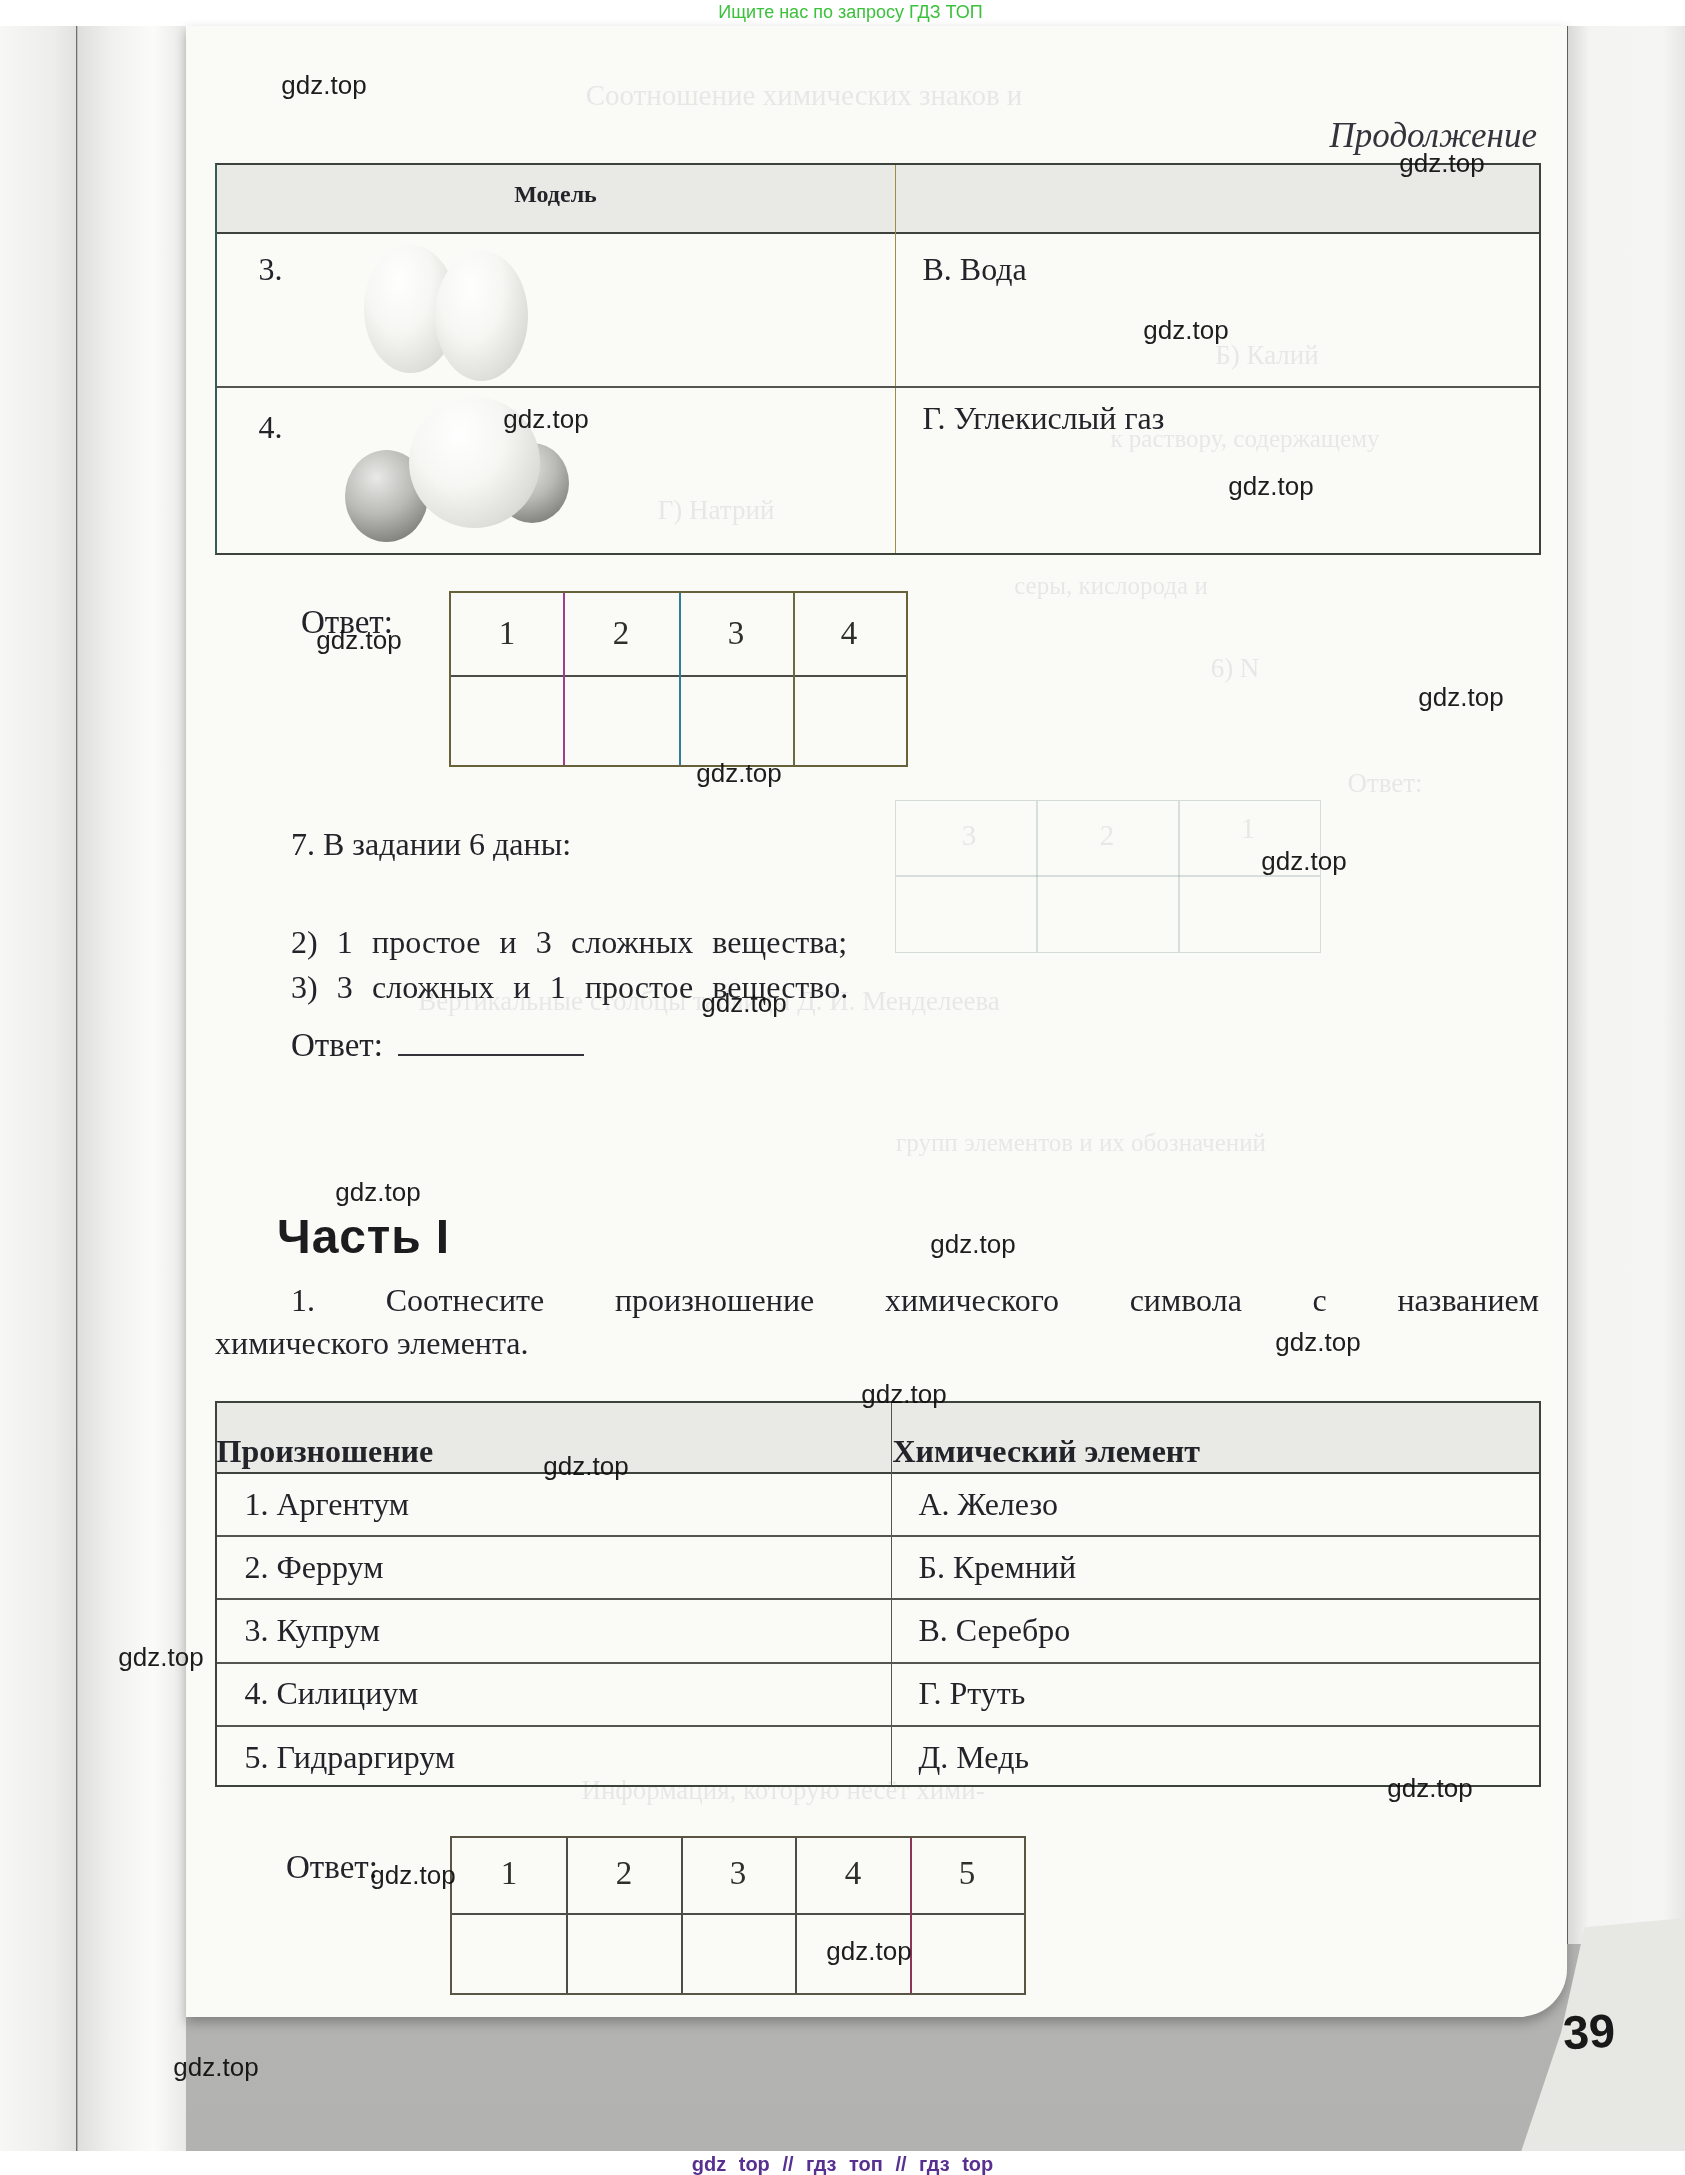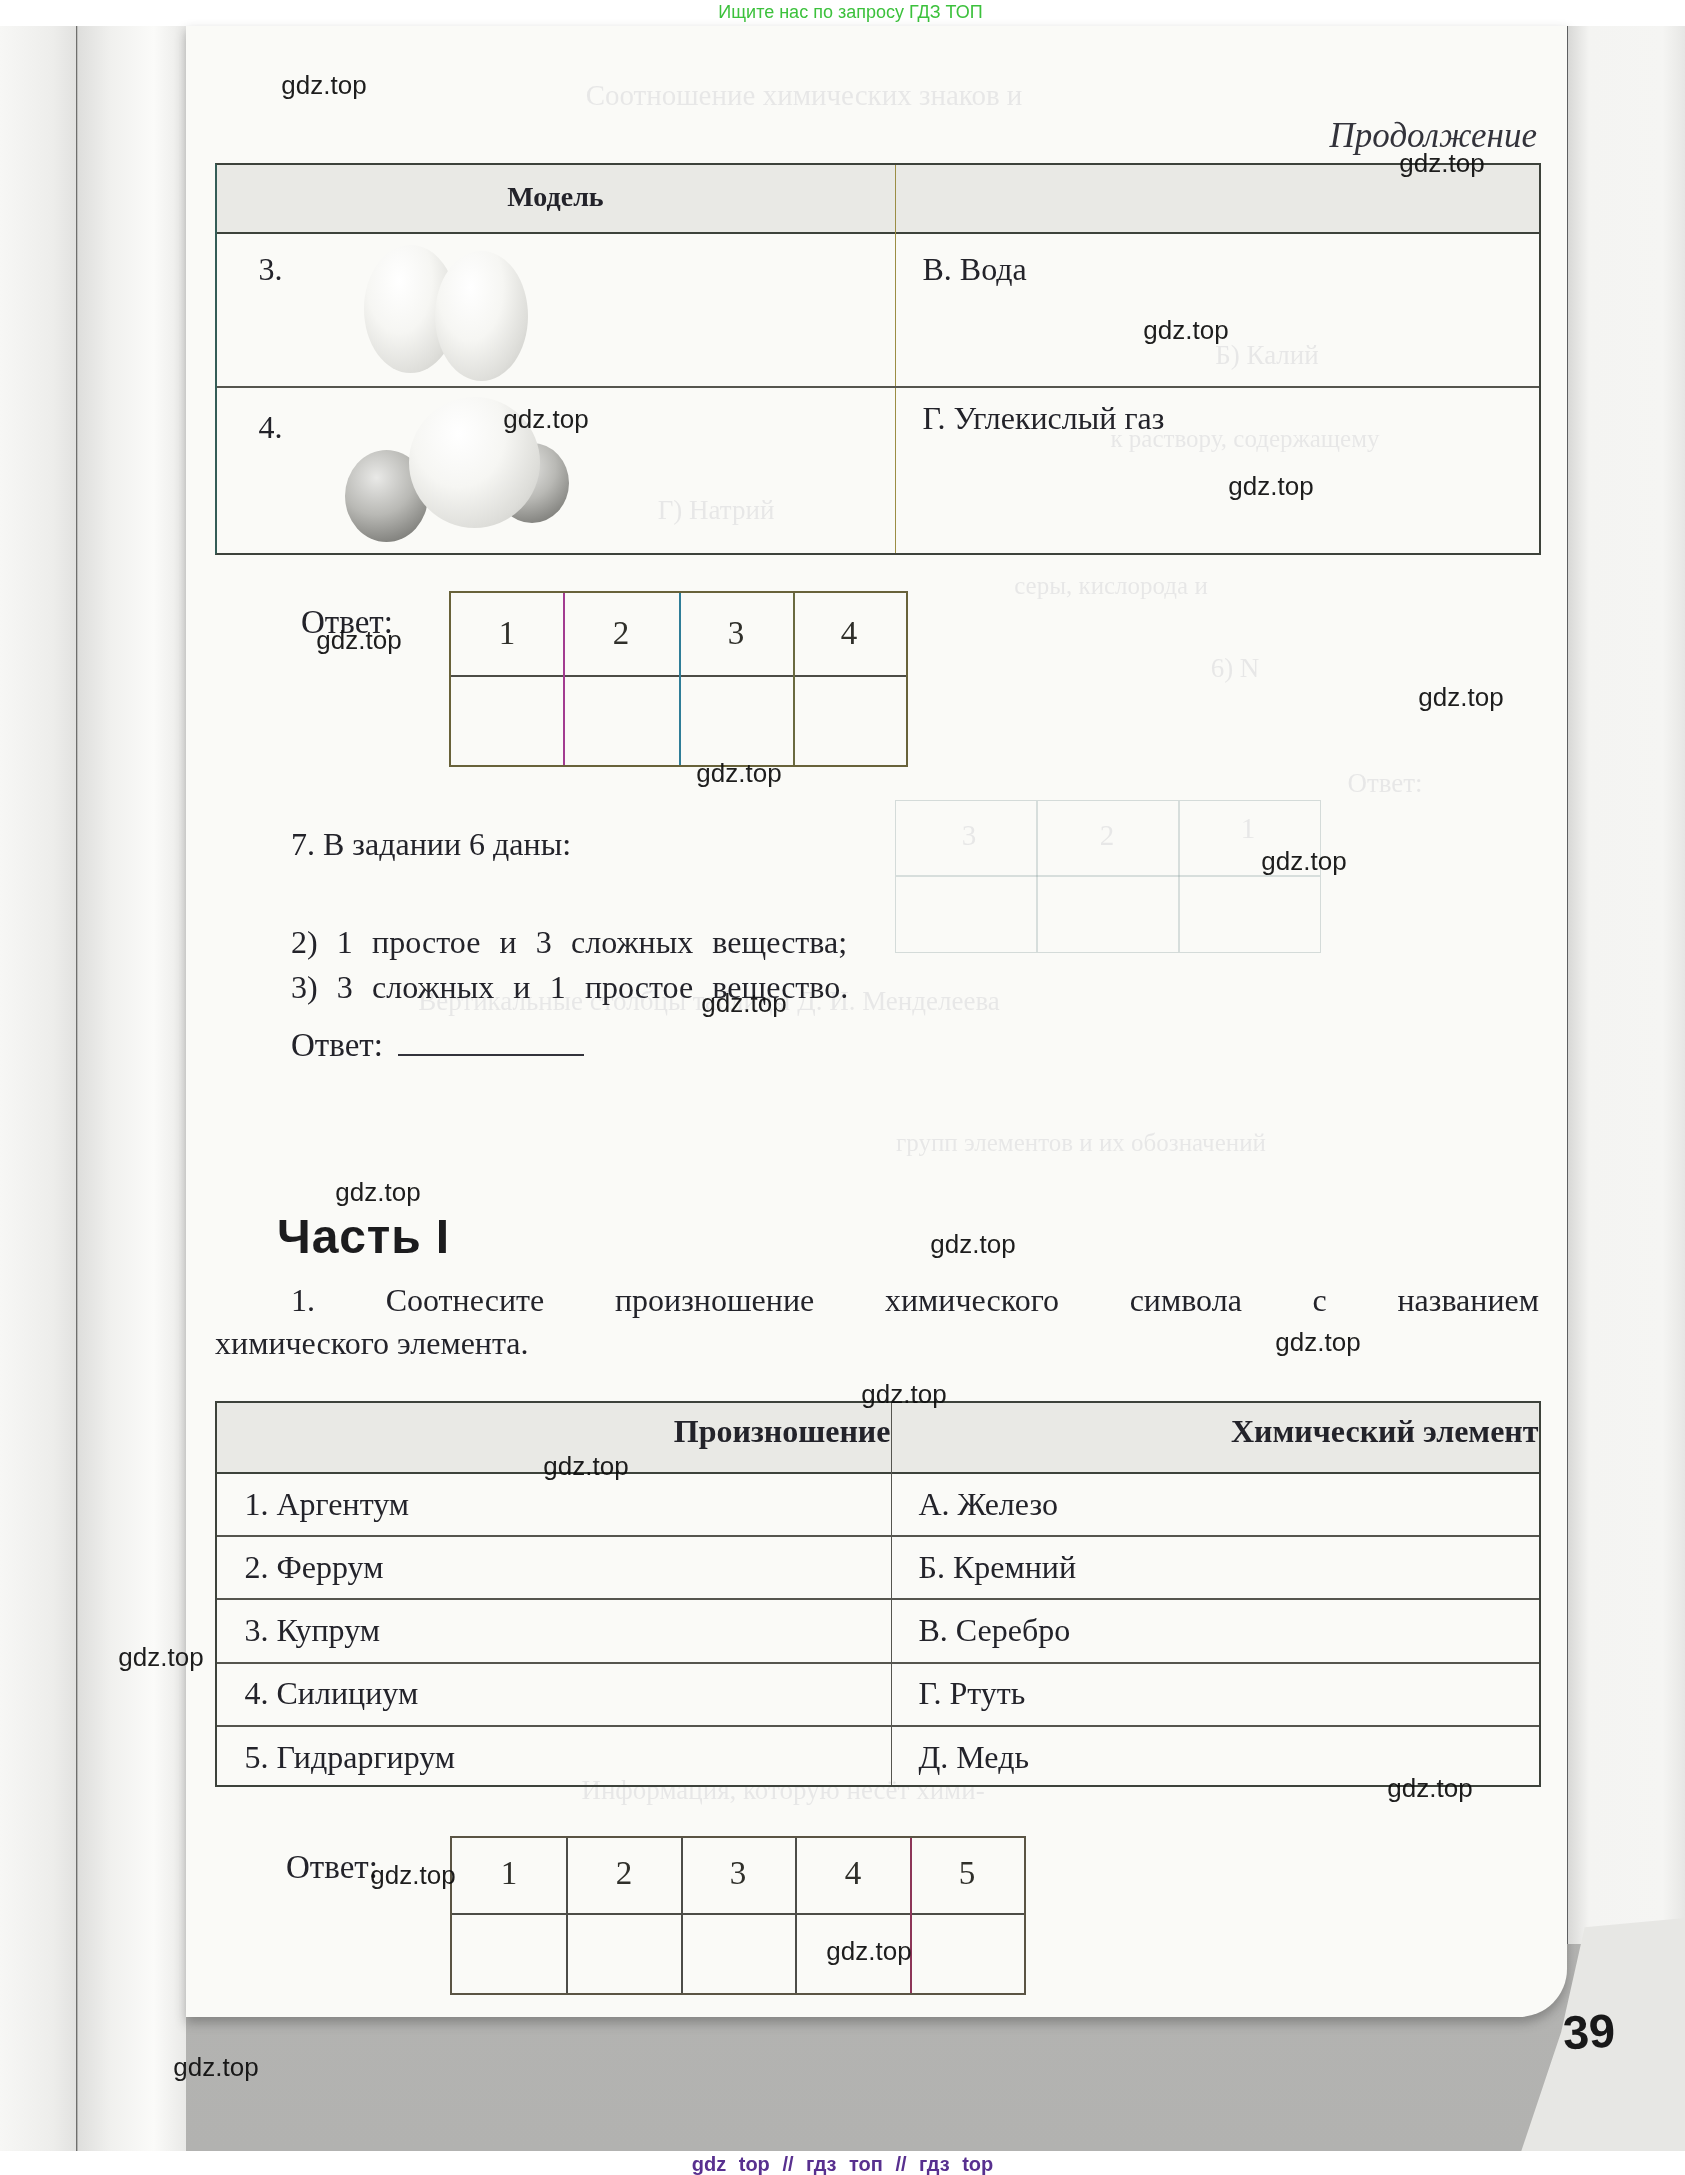--- a/index.html
+++ b/index.html
@@ -28,21 +28,21 @@
   .ghost-grid{position:absolute;left:709px;top:774px;width:424px;height:151px;border:1.7px solid rgba(125,150,150,.30);z-index:1;}
   .ghost-grid i{position:absolute;top:0;bottom:0;width:1.7px;background:rgba(125,150,150,.28);}
   .ghost-grid b{position:absolute;left:0;right:0;top:74px;height:1.7px;background:rgba(125,150,150,.28);}
   
   .continuation{position:absolute;right:30px;top:90px;font-style:italic;font-size:35px;color:#33333b;z-index:5;}
   
   .t1{position:absolute;left:28.5px;top:137px;width:1322px;height:388px;border:2.6px solid #3d423b;border-left-color:#345c56;z-index:5;}
   .t1 .head{position:absolute;left:0;top:0;right:0;height:67px;background:#e9e9e5;border-bottom:2.6px solid #3d423b;}
   .t1 .vdiv{position:absolute;left:678px;top:0;bottom:0;width:1.7px;background:#9b8d44;}
   .t1 .rdiv{position:absolute;left:0;right:0;top:221px;height:1.7px;background:#55554f;}
-  .t1 .hc{position:absolute;top:15.6px;font-weight:700;font-size:28px;color:#23232a;text-align:center;}
+  .t1 .hc{position:absolute;top:15.6px;font-weight:700;font-size:24px;color:#23232a;text-align:center;}
   .t1 .cell{position:absolute;font-size:32px;color:#23232a;}
   .sphere{position:absolute;border-radius:50%;}
   .sp-white{background:radial-gradient(ellipse at 38% 28%, #ffffff 0%, #f6f6f3 40%, #dededa 72%, #c3c3bf 100%);}
   .sp-gray{background:radial-gradient(circle at 38% 30%, #e9e9e7 0%, #b9b9b5 45%, #8a8a86 75%, #646460 100%);}
   
   .ans-label{position:absolute;font-size:33px;color:#23232a;z-index:5;}
   .at1{position:absolute;left:263px;top:565px;width:455px;height:172px;border:2.6px solid #68623a;z-index:5;}
   .at1 .mid{position:absolute;left:0;right:0;top:82px;height:1.7px;background:#4c4c46;}
   .at1 .v1{position:absolute;top:0;bottom:0;left:112px;width:1.7px;background:#a23c90;}
   .at1 .v2{position:absolute;top:0;bottom:0;left:228px;width:1.7px;background:#2f7d98;}
@@ -61,21 +61,21 @@
   .sec-title{position:absolute;left:28.5px;top:1062px;width:1322px;text-align:center;font-weight:700;
              font-size:43px;color:#141416;word-spacing:21px;letter-spacing:0.4px;line-height:66px;z-index:5;}
   .part{position:absolute;left:91px;top:1183px;font-family:"Liberation Sans",sans-serif;font-weight:700;
         font-size:48px;color:#1c1c1e;letter-spacing:0.9px;z-index:5;}
   .p1l1{position:absolute;left:105px;top:1256px;width:1248px;font-size:32px;text-align:justify;text-align-last:justify;z-index:5;}
   .p1l2{position:absolute;left:29px;top:1299px;font-size:32px;z-index:5;}
   
   .t2{position:absolute;left:28.5px;top:1375px;width:1322px;height:382px;border:2.6px solid #3d423b;z-index:5;}
   .t2 .head{position:absolute;left:0;top:0;right:0;height:69px;background:#e9e9e5;border-bottom:2.6px solid #3d423b;}
   .t2 .vdiv{position:absolute;left:674px;top:0;bottom:0;width:1.7px;background:#55554f;}
-  .t2 .hc{position:absolute;top:10px;font-weight:700;font-size:32px;text-align:right;}
+  .t2 .hc{position:absolute;top:30px;font-weight:700;font-size:32px;text-align:left;}
   .t2 .rl{position:absolute;left:0;right:0;height:1.7px;background:#55554f;}
   .t2 .cl{position:absolute;left:28px;font-size:32px;}
   .t2 .cr{position:absolute;left:702px;font-size:32px;}
 </style>
 </head>
 <body>
 
 <div class="screen">
 
   <div class="strip-top">

